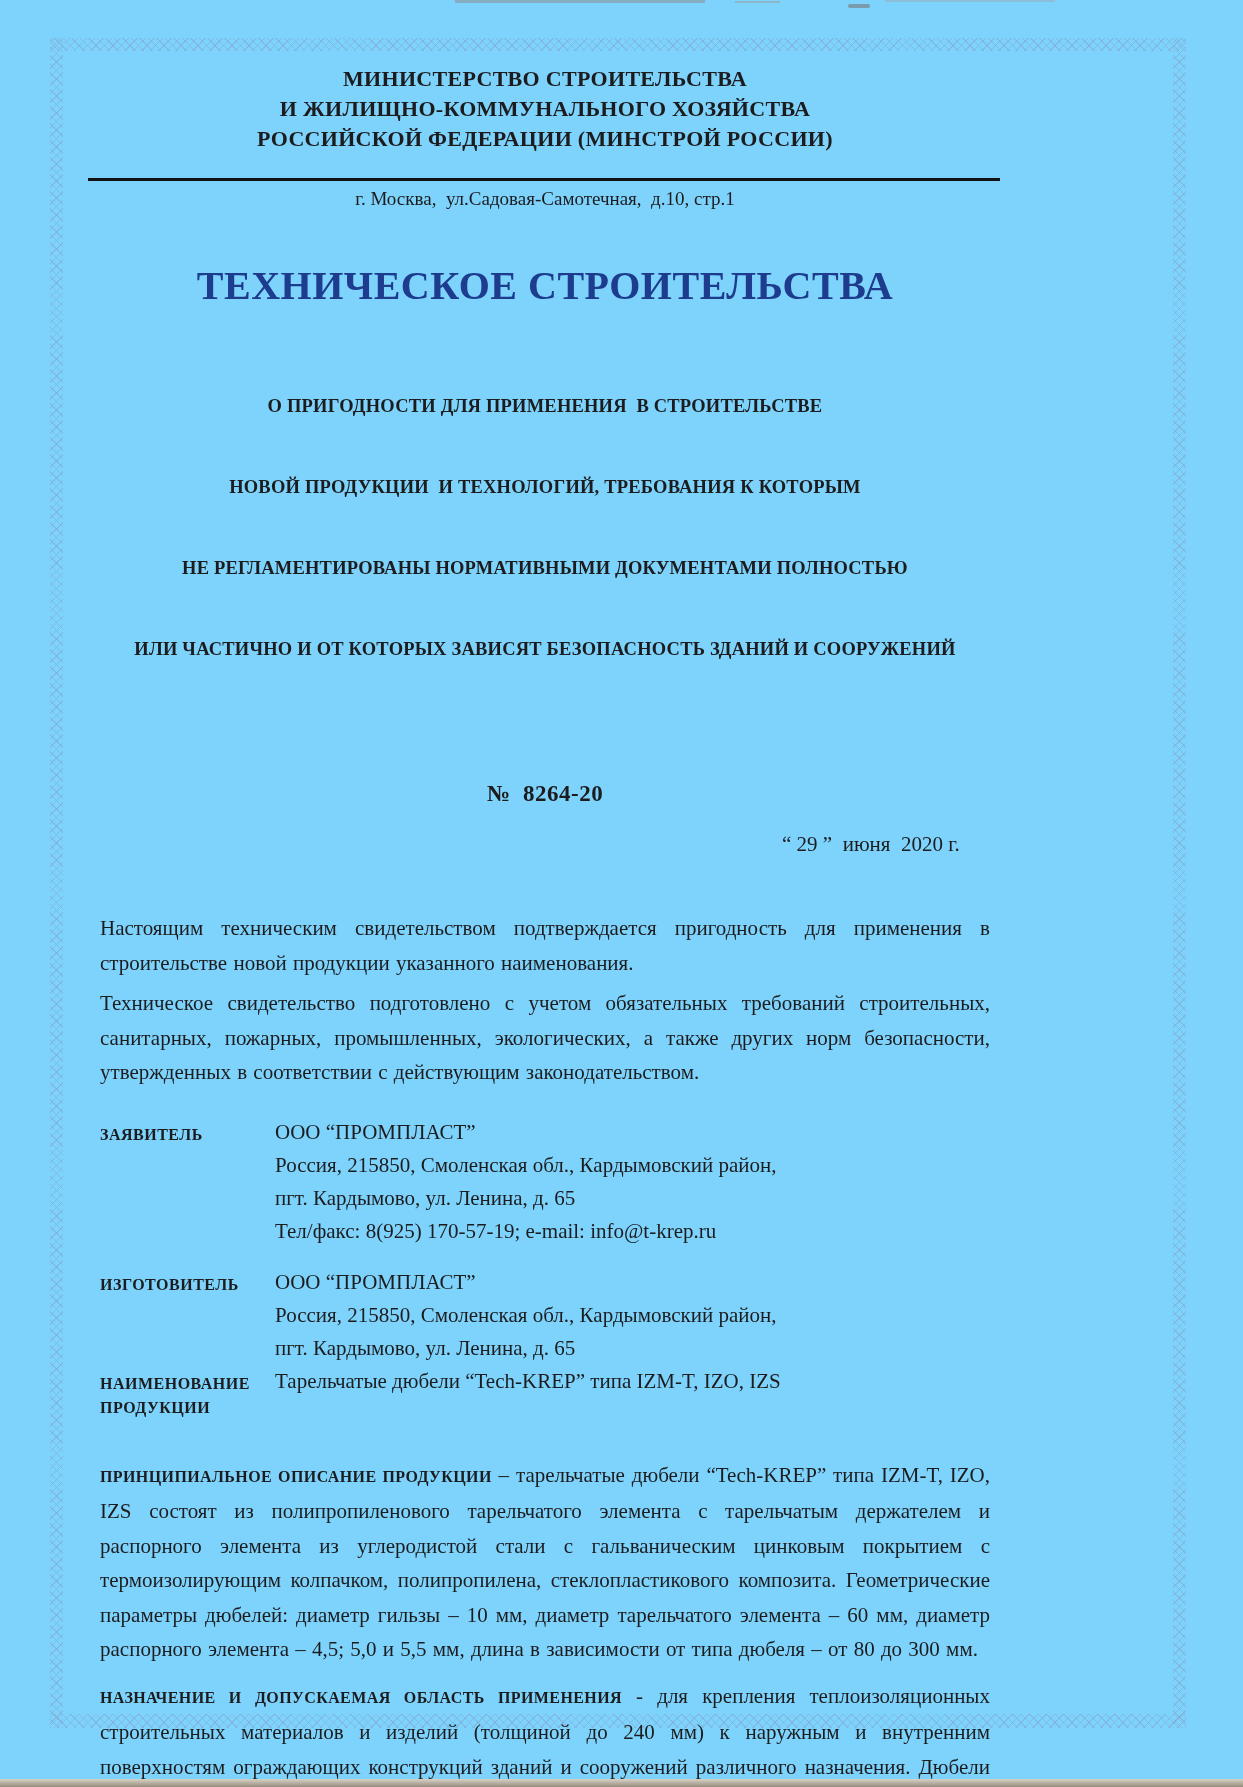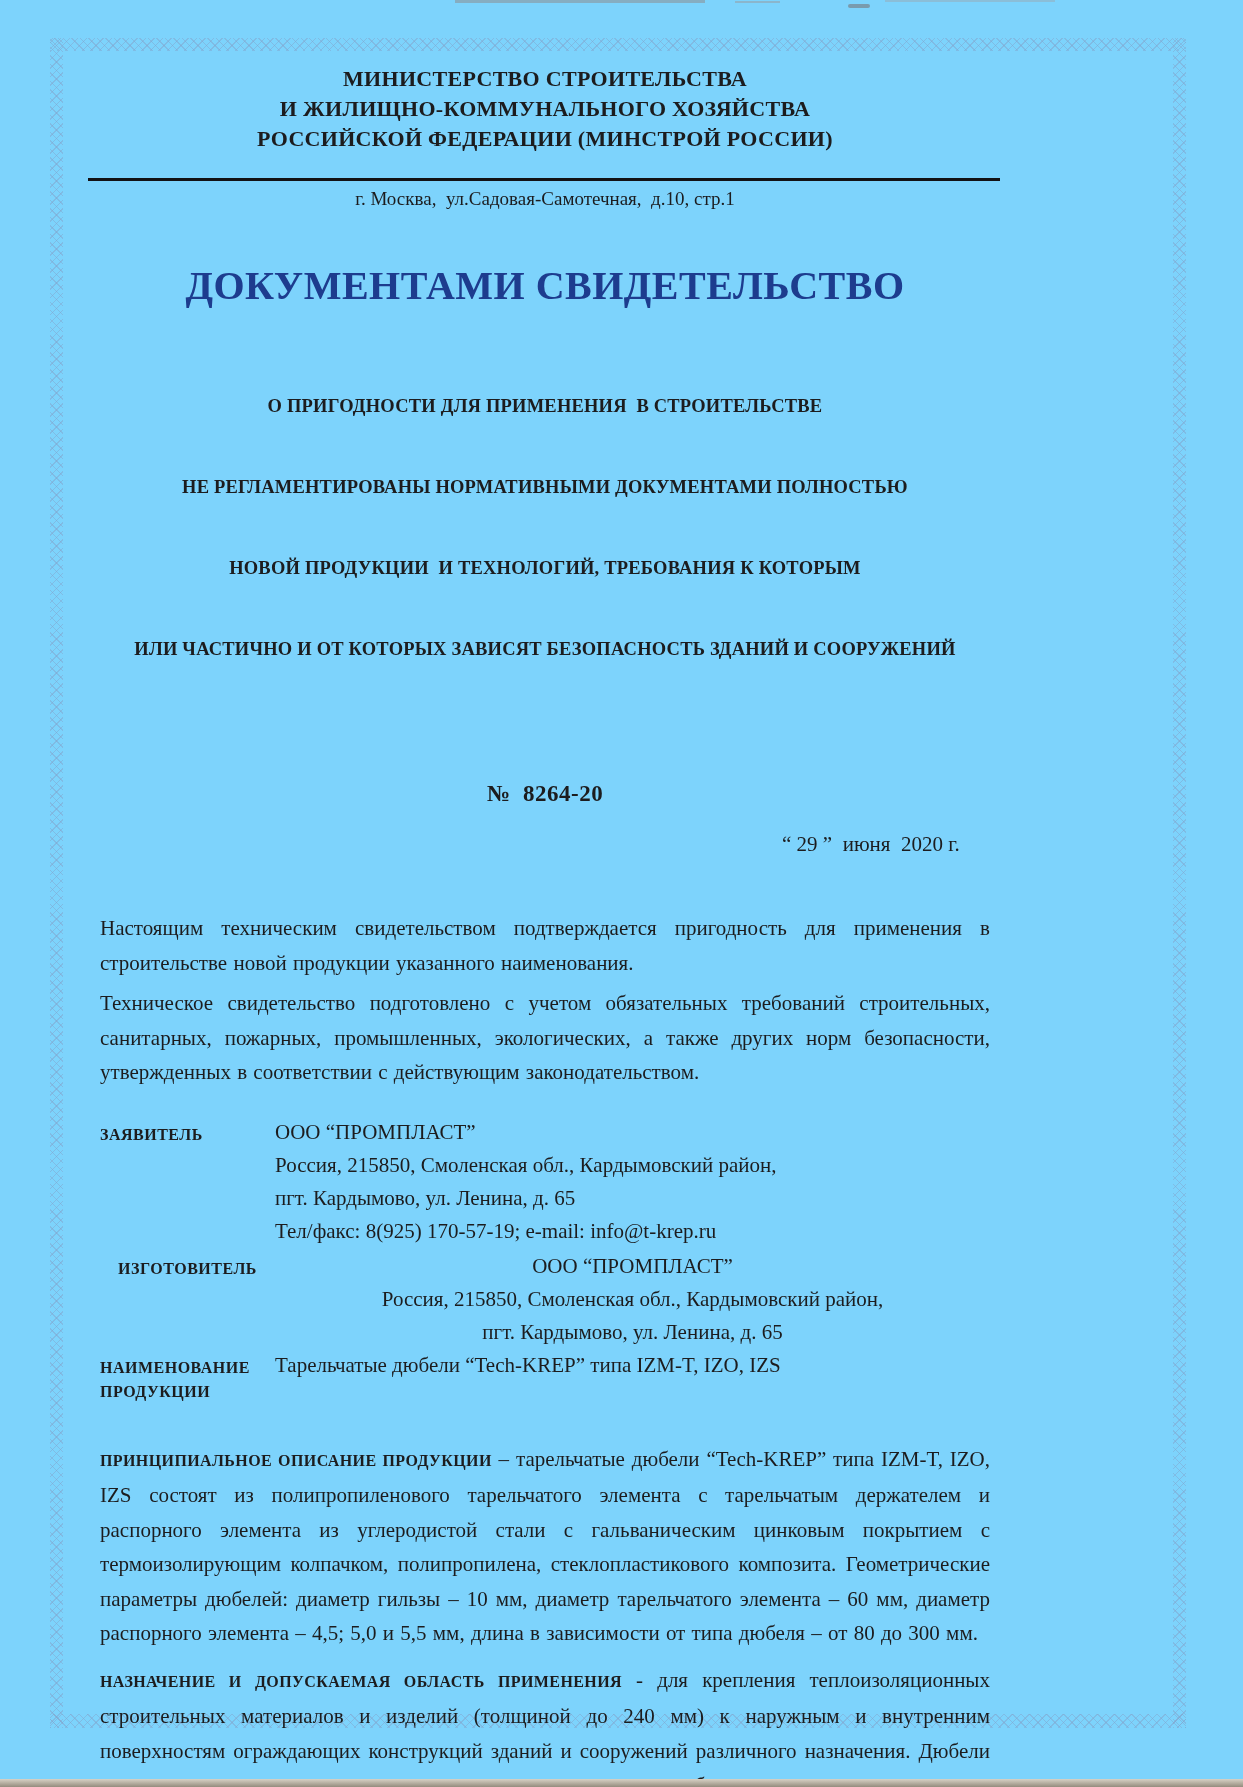--- a/index.html
+++ b/index.html
@@ -61,21 +61,21 @@
   .p1{margin-top:50px;}
   .p2{margin-top:6px;}
 
   .plabel{font-weight:bold;font-size:16px;letter-spacing:.4px;}
 
   .field{display:grid;grid-template-columns:175px 715px;}
   .field-label{font-weight:bold;font-size:16px;letter-spacing:.5px;
     line-height:24px;padding-top:7px;}
   .field-lines{font-size:21px;line-height:33px;}
   .f-applicant{margin-top:26px;}
-  .f-manufacturer{margin-top:2px;text-align:center;}
+  .f-manufacturer{margin-top:18px;}
   .f-product{}
 
   .desc{margin-top:38px;}
   .purpose{margin-top:12px;}
 </style>
 </head>
 <body>
 
 <div class="page">
 
@@ -94,26 +94,26 @@
     <div class="ministry">
       <div>МИНИСТЕРСТВО СТРОИТЕЛЬСТВА</div>
       <div>И ЖИЛИЩНО-КОММУНАЛЬНОГО ХОЗЯЙСТВА</div>
       <div>РОССИЙСКОЙ ФЕДЕРАЦИИ (МИНСТРОЙ РОССИИ)</div>
     </div>
 
     <div class="rule"></div>
 
     <div class="address">г. Москва,  ул.Садовая-Самотечная,  д.10, стр.1</div>
 
-    <h1 class="title">ДОКУМЕНТАМИ СВИДЕТЕЛЬСТВО</h1>
+    <h1 class="title">ТЕХНИЧЕСКОЕ СТРОИТЕЛЬСТВА</h1>
 
     <div class="subtitle">
       <div>О ПРИГОДНОСТИ ДЛЯ ПРИМЕНЕНИЯ  В СТРОИТЕЛЬСТВЕ</div>
+      <div>НОВОЙ ПРОДУКЦИИ  И ТЕХНОЛОГИЙ, ТРЕБОВАНИЯ К КОТОРЫМ</div>
       <div>НЕ РЕГЛАМЕНТИРОВАНЫ НОРМАТИВНЫМИ ДОКУМЕНТАМИ ПОЛНОСТЬЮ</div>
-      <div>НОВОЙ ПРОДУКЦИИ  И ТЕХНОЛОГИЙ, ТРЕБОВАНИЯ К КОТОРЫМ</div>
       <div>ИЛИ ЧАСТИЧНО И ОТ КОТОРЫХ ЗАВИСЯТ БЕЗОПАСНОСТЬ ЗДАНИЙ И СООРУЖЕНИЙ</div>
     </div>
 
     <div class="docnum">№  8264-20</div>
 
     <div class="date-row">
       <span class="date-right">“ 29 ”  июня  2020 г.</span>
     </div>
 
     <p class="body-para p1">Настоящим техническим свидетельством подтверждается пригодность для применения в строительстве новой продукции указанного наименования.</p>

